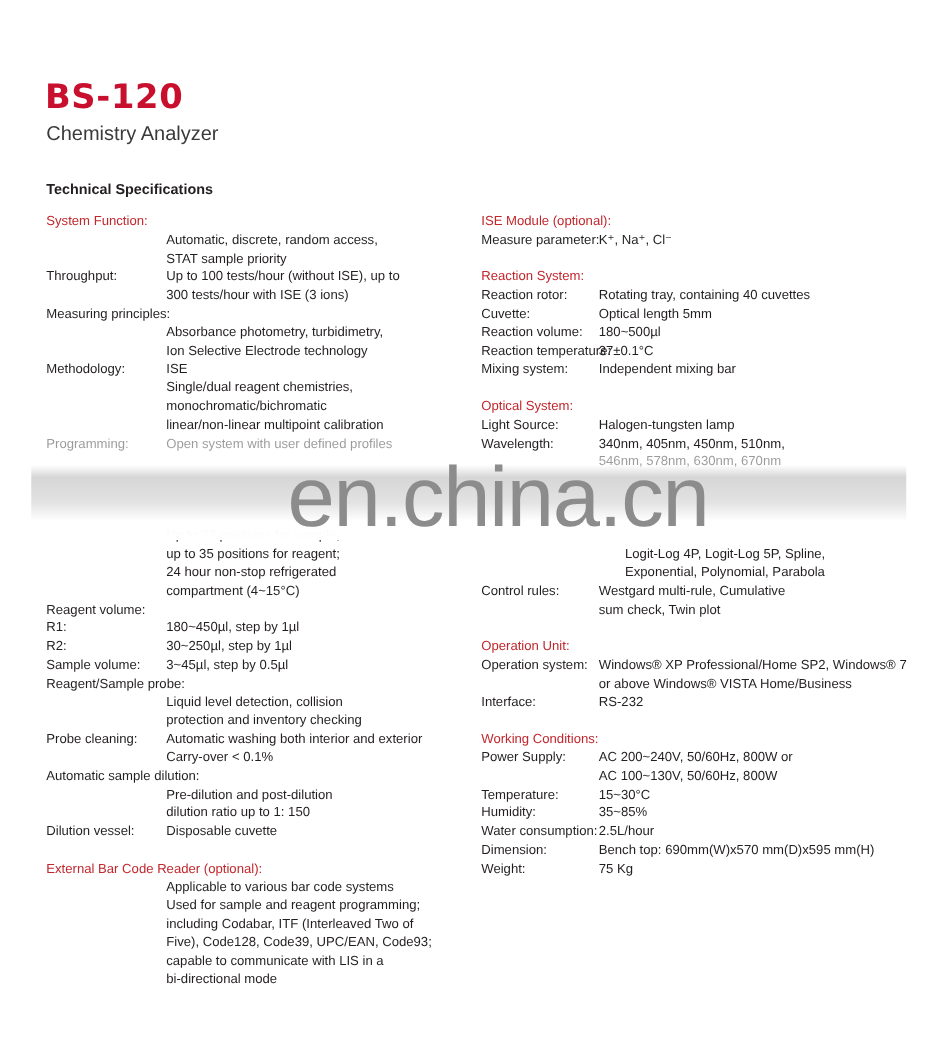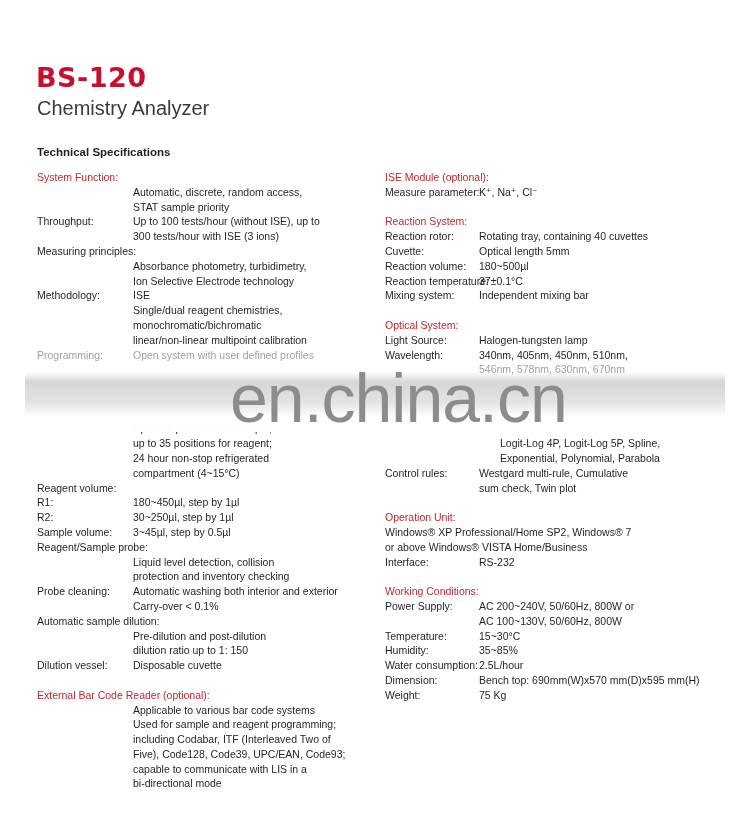--- a/index.html
+++ b/index.html
@@ -8,21 +8,21 @@
     font-family: "Liberation Sans", "DejaVu Sans", sans-serif;
     color: #231f20;
   }
   .title {
     position: absolute; left: 36px; top: 62px;
     font-family: "DejaVu Sans", sans-serif; font-weight: bold;
     font-size: 27px; color: #c8102e; letter-spacing: 0.5px; line-height: 32px;
   }
   .subtitle {
     position: absolute; left: 37px; top: 95px;
-    font-size: 20px; color: #3a3a3a; line-height: 26px;
+    font-size: 16px; color: #3a3a3a; line-height: 26px;
   }
   .spec-heading {
     position: absolute; left: 37px; top: 145px;
     font-size: 11.5px; font-weight: bold; color: #231f20; line-height: 14px;
   }
   .col { position: absolute; top: 170px; font-size: 10.5px; line-height: 14.8px; }
   .col.left { left: 37px; width: 320px; }
   .col.right { left: 385px; width: 360px; }
   .section { margin-bottom: 14.8px; }
   .section-title { color: #c1272d; height: 14.8px; white-space: nowrap; }
@@ -202,20 +202,21 @@
         <span class="line">Westgard multi-rule, Cumulative</span>
         <span class="line">sum check, Twin plot</span>
       </span>
     </div>
     <div class="spacer"></div>
   </div>
 
   <div class="section">
     <div class="section-title">Operation Unit:</div>
     <div class="row">
+      <span class="label">Operation system:</span>
       <span class="value">
         <span class="line">Windows® XP Professional/Home SP2, Windows® 7</span>
         <span class="line">or above Windows® VISTA Home/Business</span>
       </span>
     </div>
     <div class="row">
         <span class="label">Interface:</span>
         <span class="value">RS-232</span>
       </div>
   </div>

